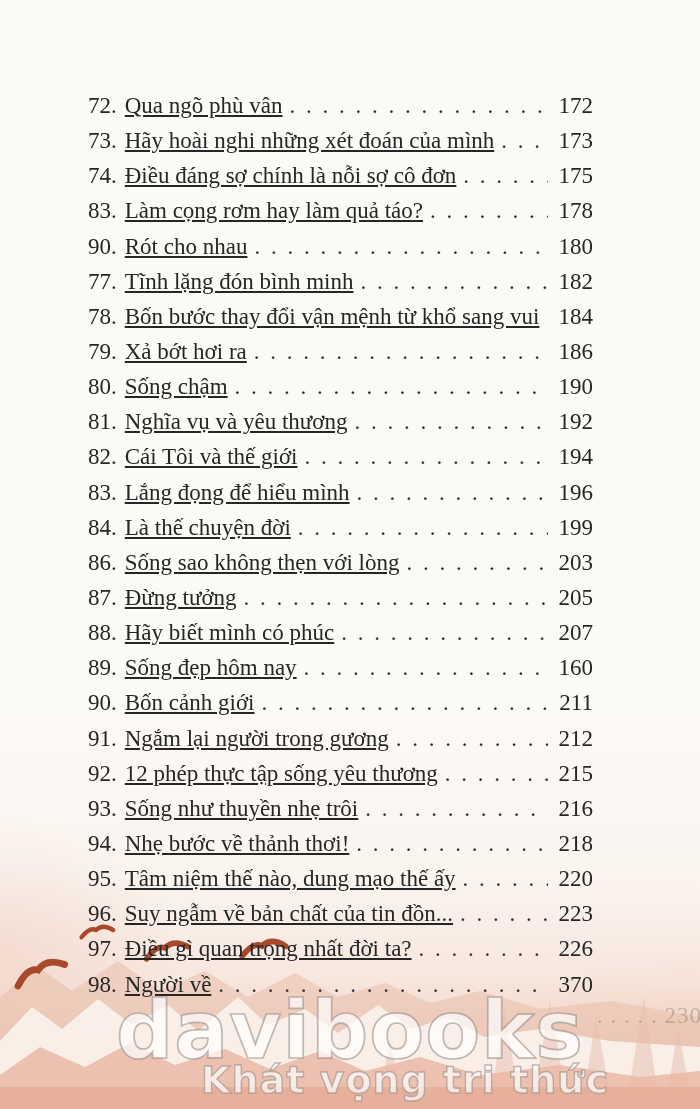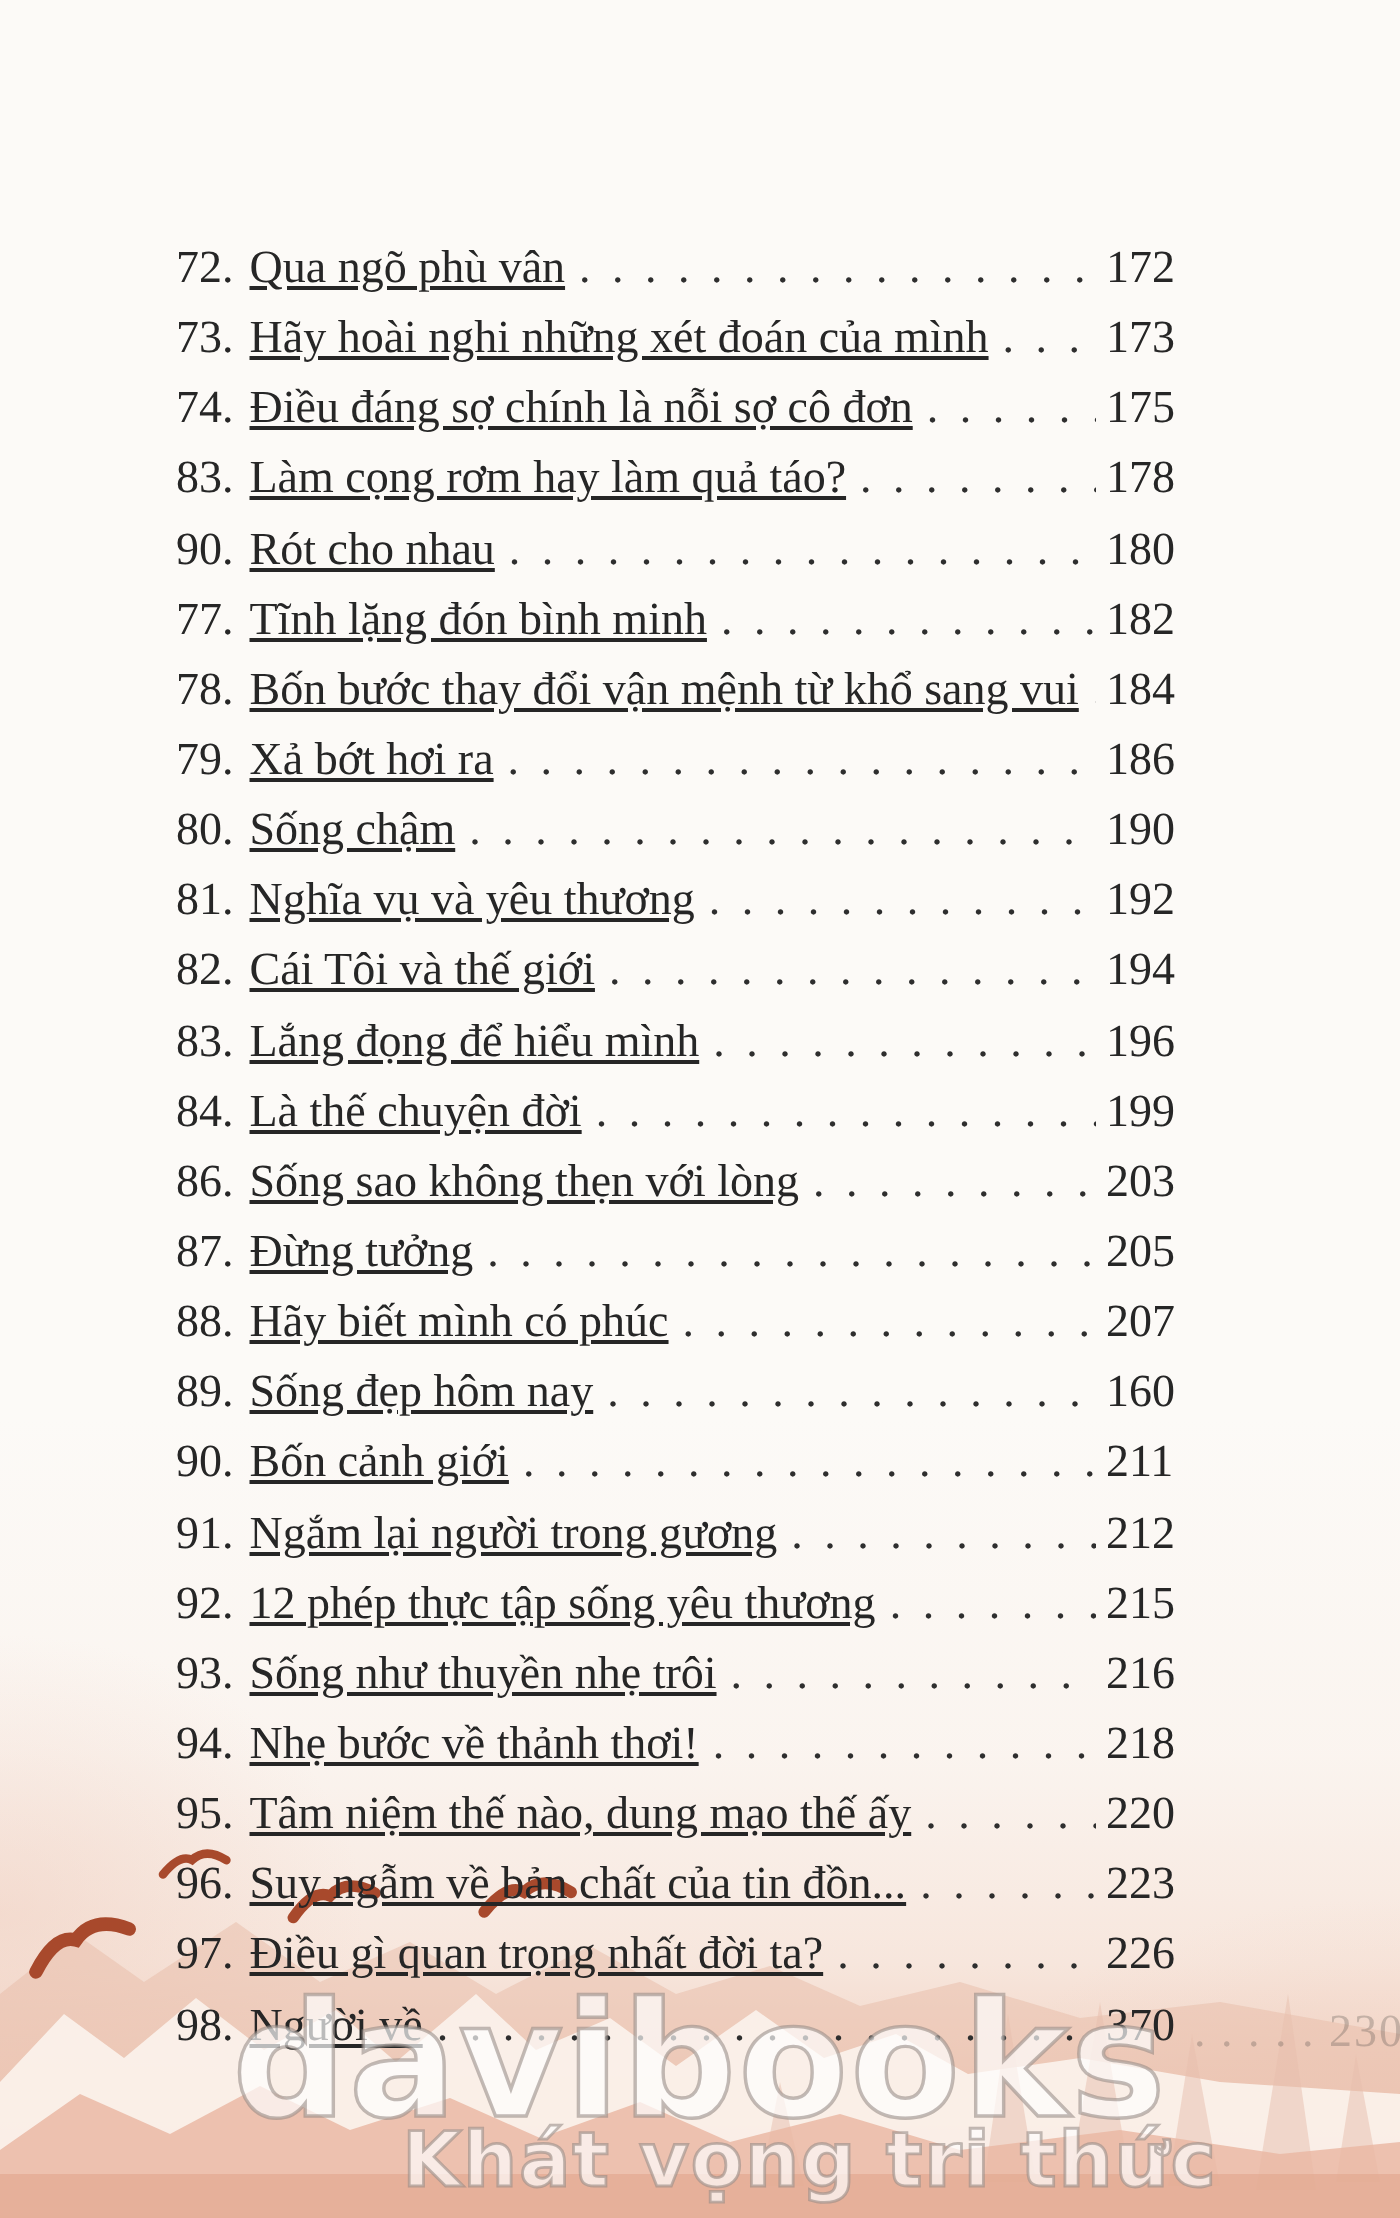--- a/index.html
+++ b/index.html
@@ -22,34 +22,33 @@
         rgba(238,197,178,0.85) 88%,
         rgba(231,178,153,0.95) 100%);
   }
   .mountains{position:absolute;left:0;bottom:0;z-index:1;display:block;}
   .birds{position:absolute;left:0;top:912px;z-index:2;display:block;}
 
   
   .toc{
     position:absolute;left:88px;top:88px;width:505px;z-index:3;
     color:#262626;
-    margin-top:28px;
   }
   .toc-row{
     display:flex;align-items:baseline;height:35.15px;
     font-size:23px;line-height:35.15px;white-space:nowrap;
   }
   .num{flex:0 0 auto;margin-right:8px;}
   .title{flex:0 0 auto;text-decoration:underline;}
   .dots{
     flex:1 1 0;min-width:0;overflow:hidden;
     margin:0 5px 0 7px;letter-spacing:2.5px;color:#2e2e2e;
   }
   .dots::before{content:". . . . . . . . . . . . . . . . . . . . . . . . . . . . . . . . . . . . . . . . . . . . . . . . . . . . . . . .";}
-  .pg{flex:0 0 auto;min-width:40px;text-align:left;}
+  .pg{flex:0 0 auto;min-width:40px;text-align:right;}
 
   
   .ghost-echo{
     position:absolute;left:597px;top:1003px;width:103px;z-index:2;
     overflow:hidden;white-space:nowrap;
     font-size:23px;color:rgba(96,90,85,0.32);letter-spacing:1px;
   }
 
   
   .wm{

